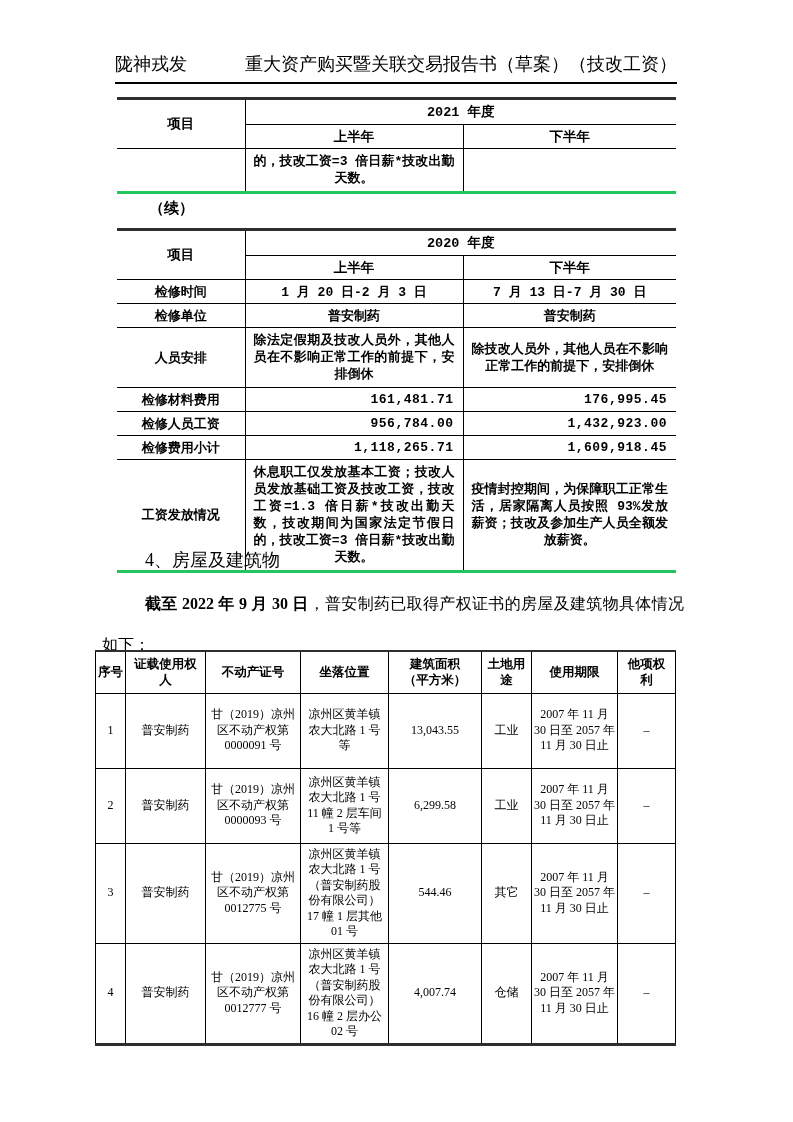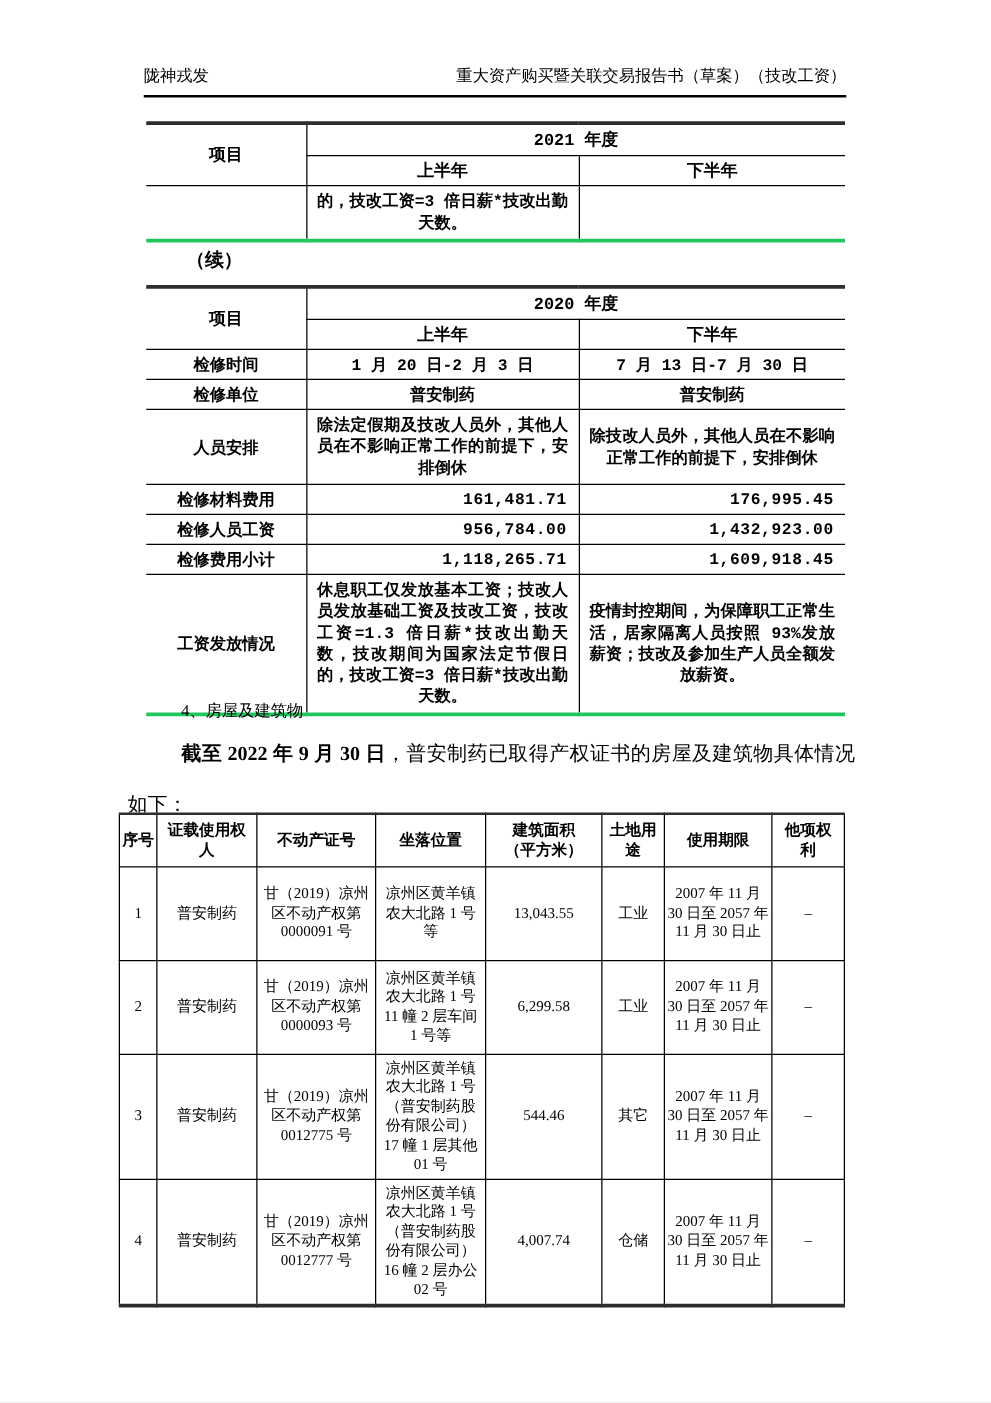--- a/index.html
+++ b/index.html
@@ -5,21 +5,21 @@
   html,body{margin:0;padding:0;background:#e8e8e8;}
   .page{
     position:relative; width:793px; height:1122px; background:#ffffff;
     font-family:"Liberation Serif","DejaVu Serif",serif; color:#000;
     margin:0 auto; overflow:hidden;
   }
   
   .header{
     position:absolute; left:115px; top:52px; width:562px;
     display:flex; justify-content:space-between; align-items:flex-end;
-    border-bottom:2px solid #000; padding-bottom:6px; font-size:13px;
+    border-bottom:2px solid #000; padding-bottom:6px; font-size:18px;
   }
   
   table{border-collapse:collapse; table-layout:fixed; position:absolute; background:#fff;}
   td{border:1px solid #000; vertical-align:middle; overflow:hidden;}
   .halfyear-table{
     left:117px; width:559px; font-size:13px;
     border-top:3px solid #2e2e2e; border-bottom:3px solid #22c55e;font-family:Liberation Mono, monospace;
   }
   .halfyear-table td{font-weight:bold;}
   .halfyear-table td:first-child{border-left:none;}
@@ -29,21 +29,21 @@
   td.hd{text-align:center; font-weight:bold; font-size:13.5px;}
   td.lbl{text-align:center; padding:2px 4px;}
   td.ctr{text-align:center; padding:2px 6px;}
   td.num{text-align:right; padding:2px 9px 2px 4px; letter-spacing:.5px;}
   td.jtx{
     text-align:justify; text-align-last:center;
     padding:4px 8px; line-height:17px; font-size:13px;
   }
   
   .continued{position:absolute; left:149px; top:199px; font-size:15px; font-weight:bold;}
-  .sec-heading{position:absolute; left:145px; top:560px; font-size:13px;}
+  .sec-heading{position:absolute; left:145px; top:548px; font-size:18px;}
   .para{
     position:absolute; left:102px; top:583px; width:582px; margin:0;
     font-size:16px; line-height:41px; text-align:justify; text-indent:43px;
   }
   .para .b{font-weight:bold;}
   
   .prop-table{
     left:95px; top:650px; width:580px; font-size:12px;
     border-top:2.5px solid #2e2e2e; border-bottom:3px solid #2e2e2e;
   }

